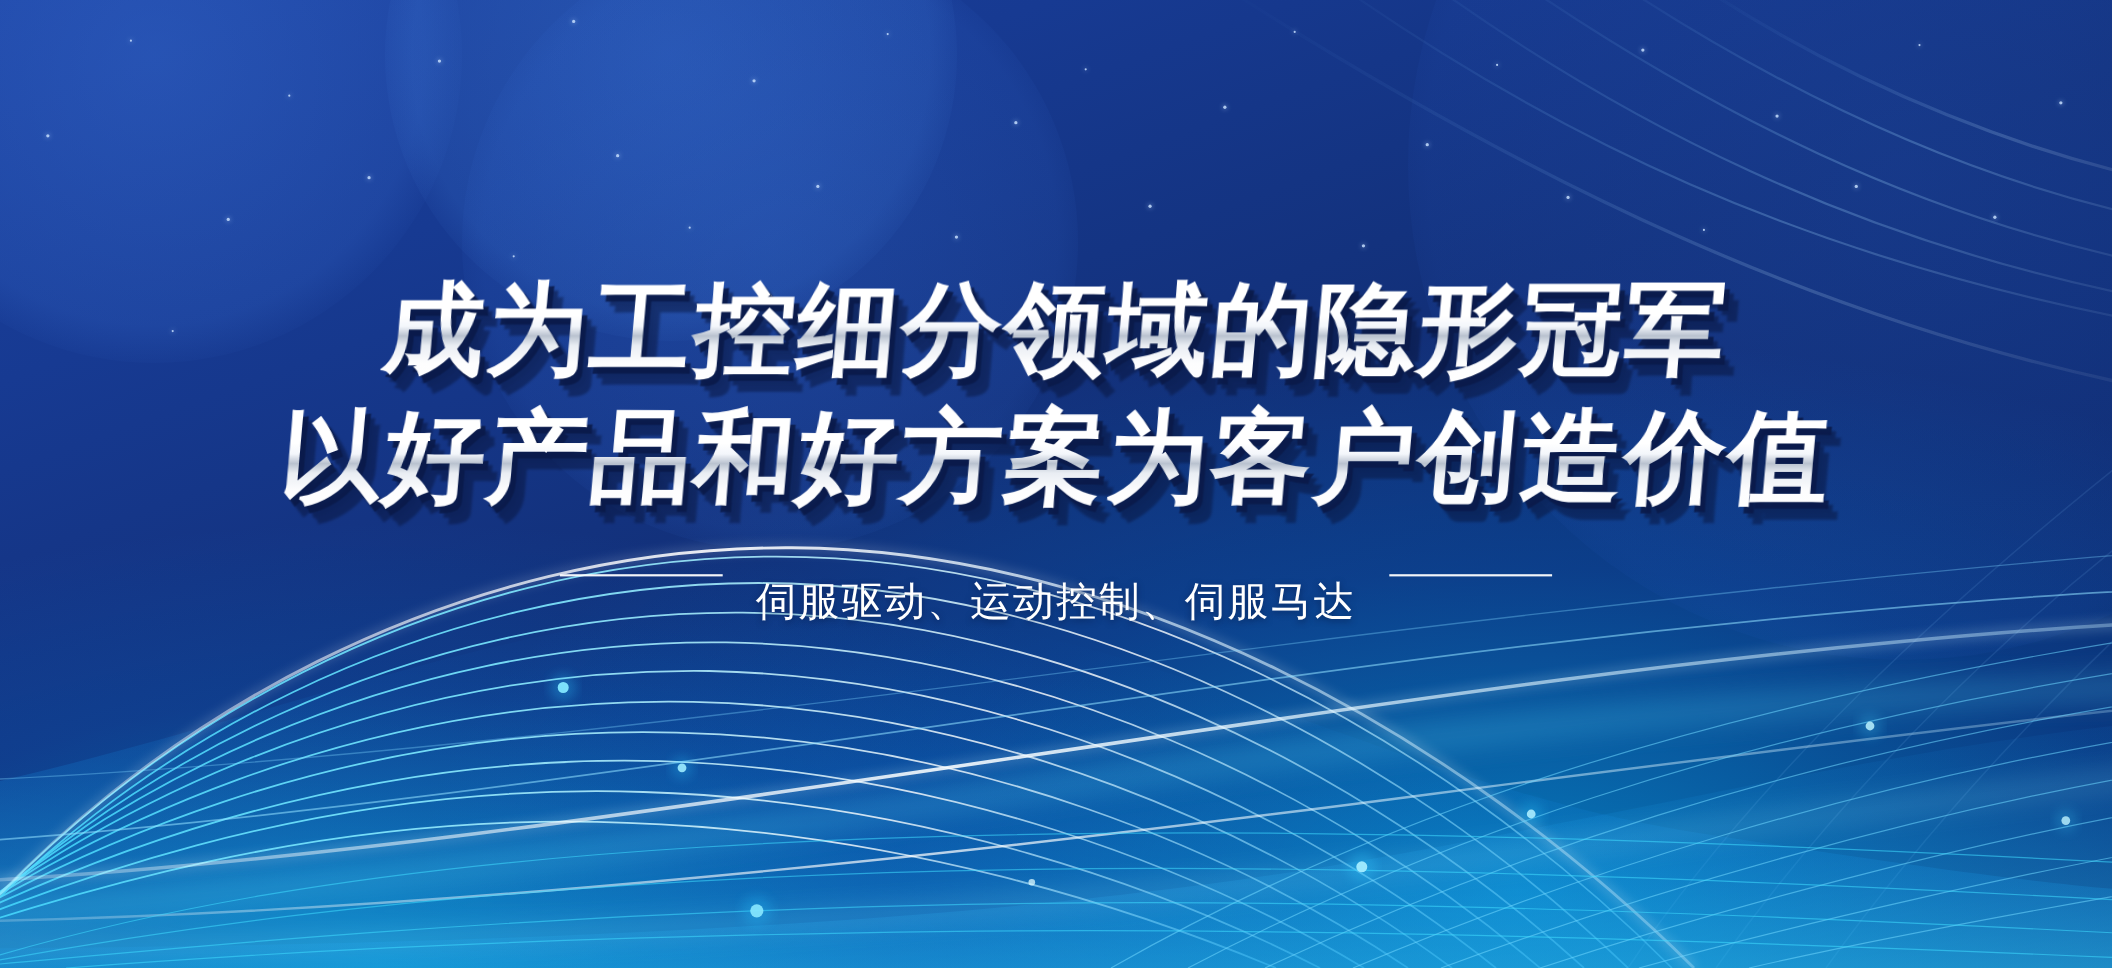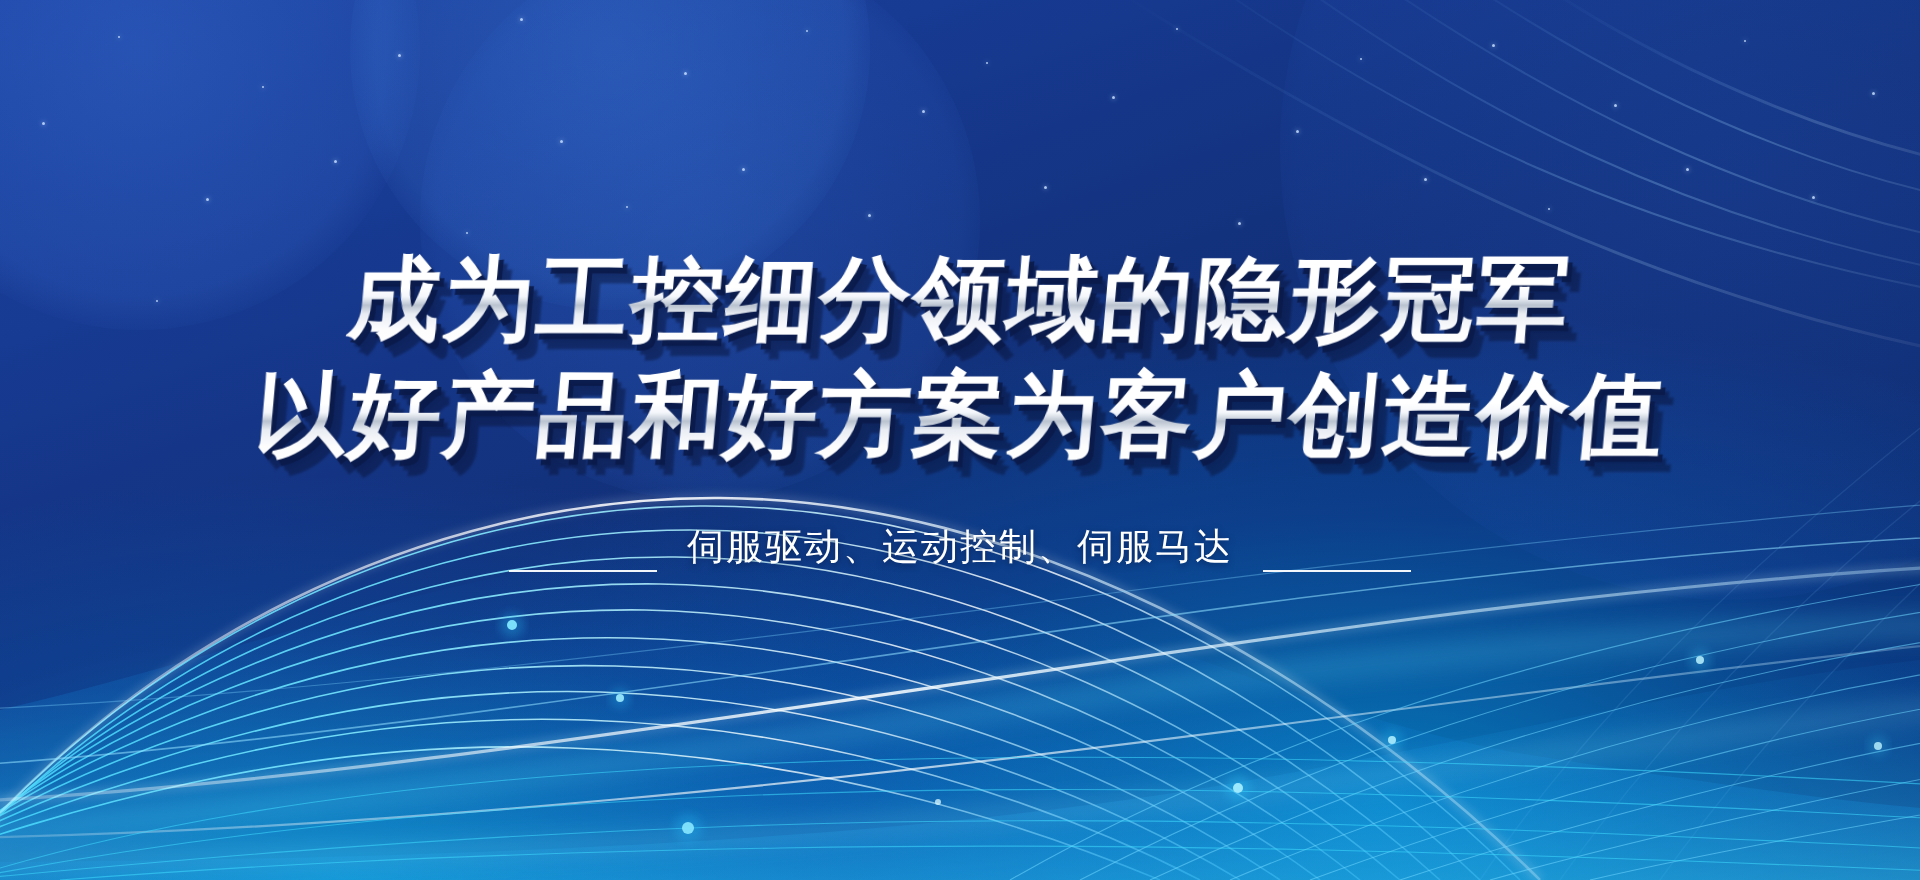--- a/index.html
+++ b/index.html
@@ -103,21 +103,21 @@
     color: transparent;
     -webkit-text-fill-color: transparent;
     filter:
       drop-shadow(5px 6px 0px rgba(10,26,74,0.92))
       drop-shadow(9px 10px 1px rgba(8,20,60,0.55));
   }
   .headline + .headline { margin-top: 8px; }
 
   .sub-row {
     display: flex;
-    align-items: flex-end;
+    align-items: flex-start;
     gap: 30px;
     margin-top: 52px;
   }
   .sub-rule {
     display: block;
     width: 148px;
     height: 2px;
     background: #ffffff;
     opacity: .95;
   }

